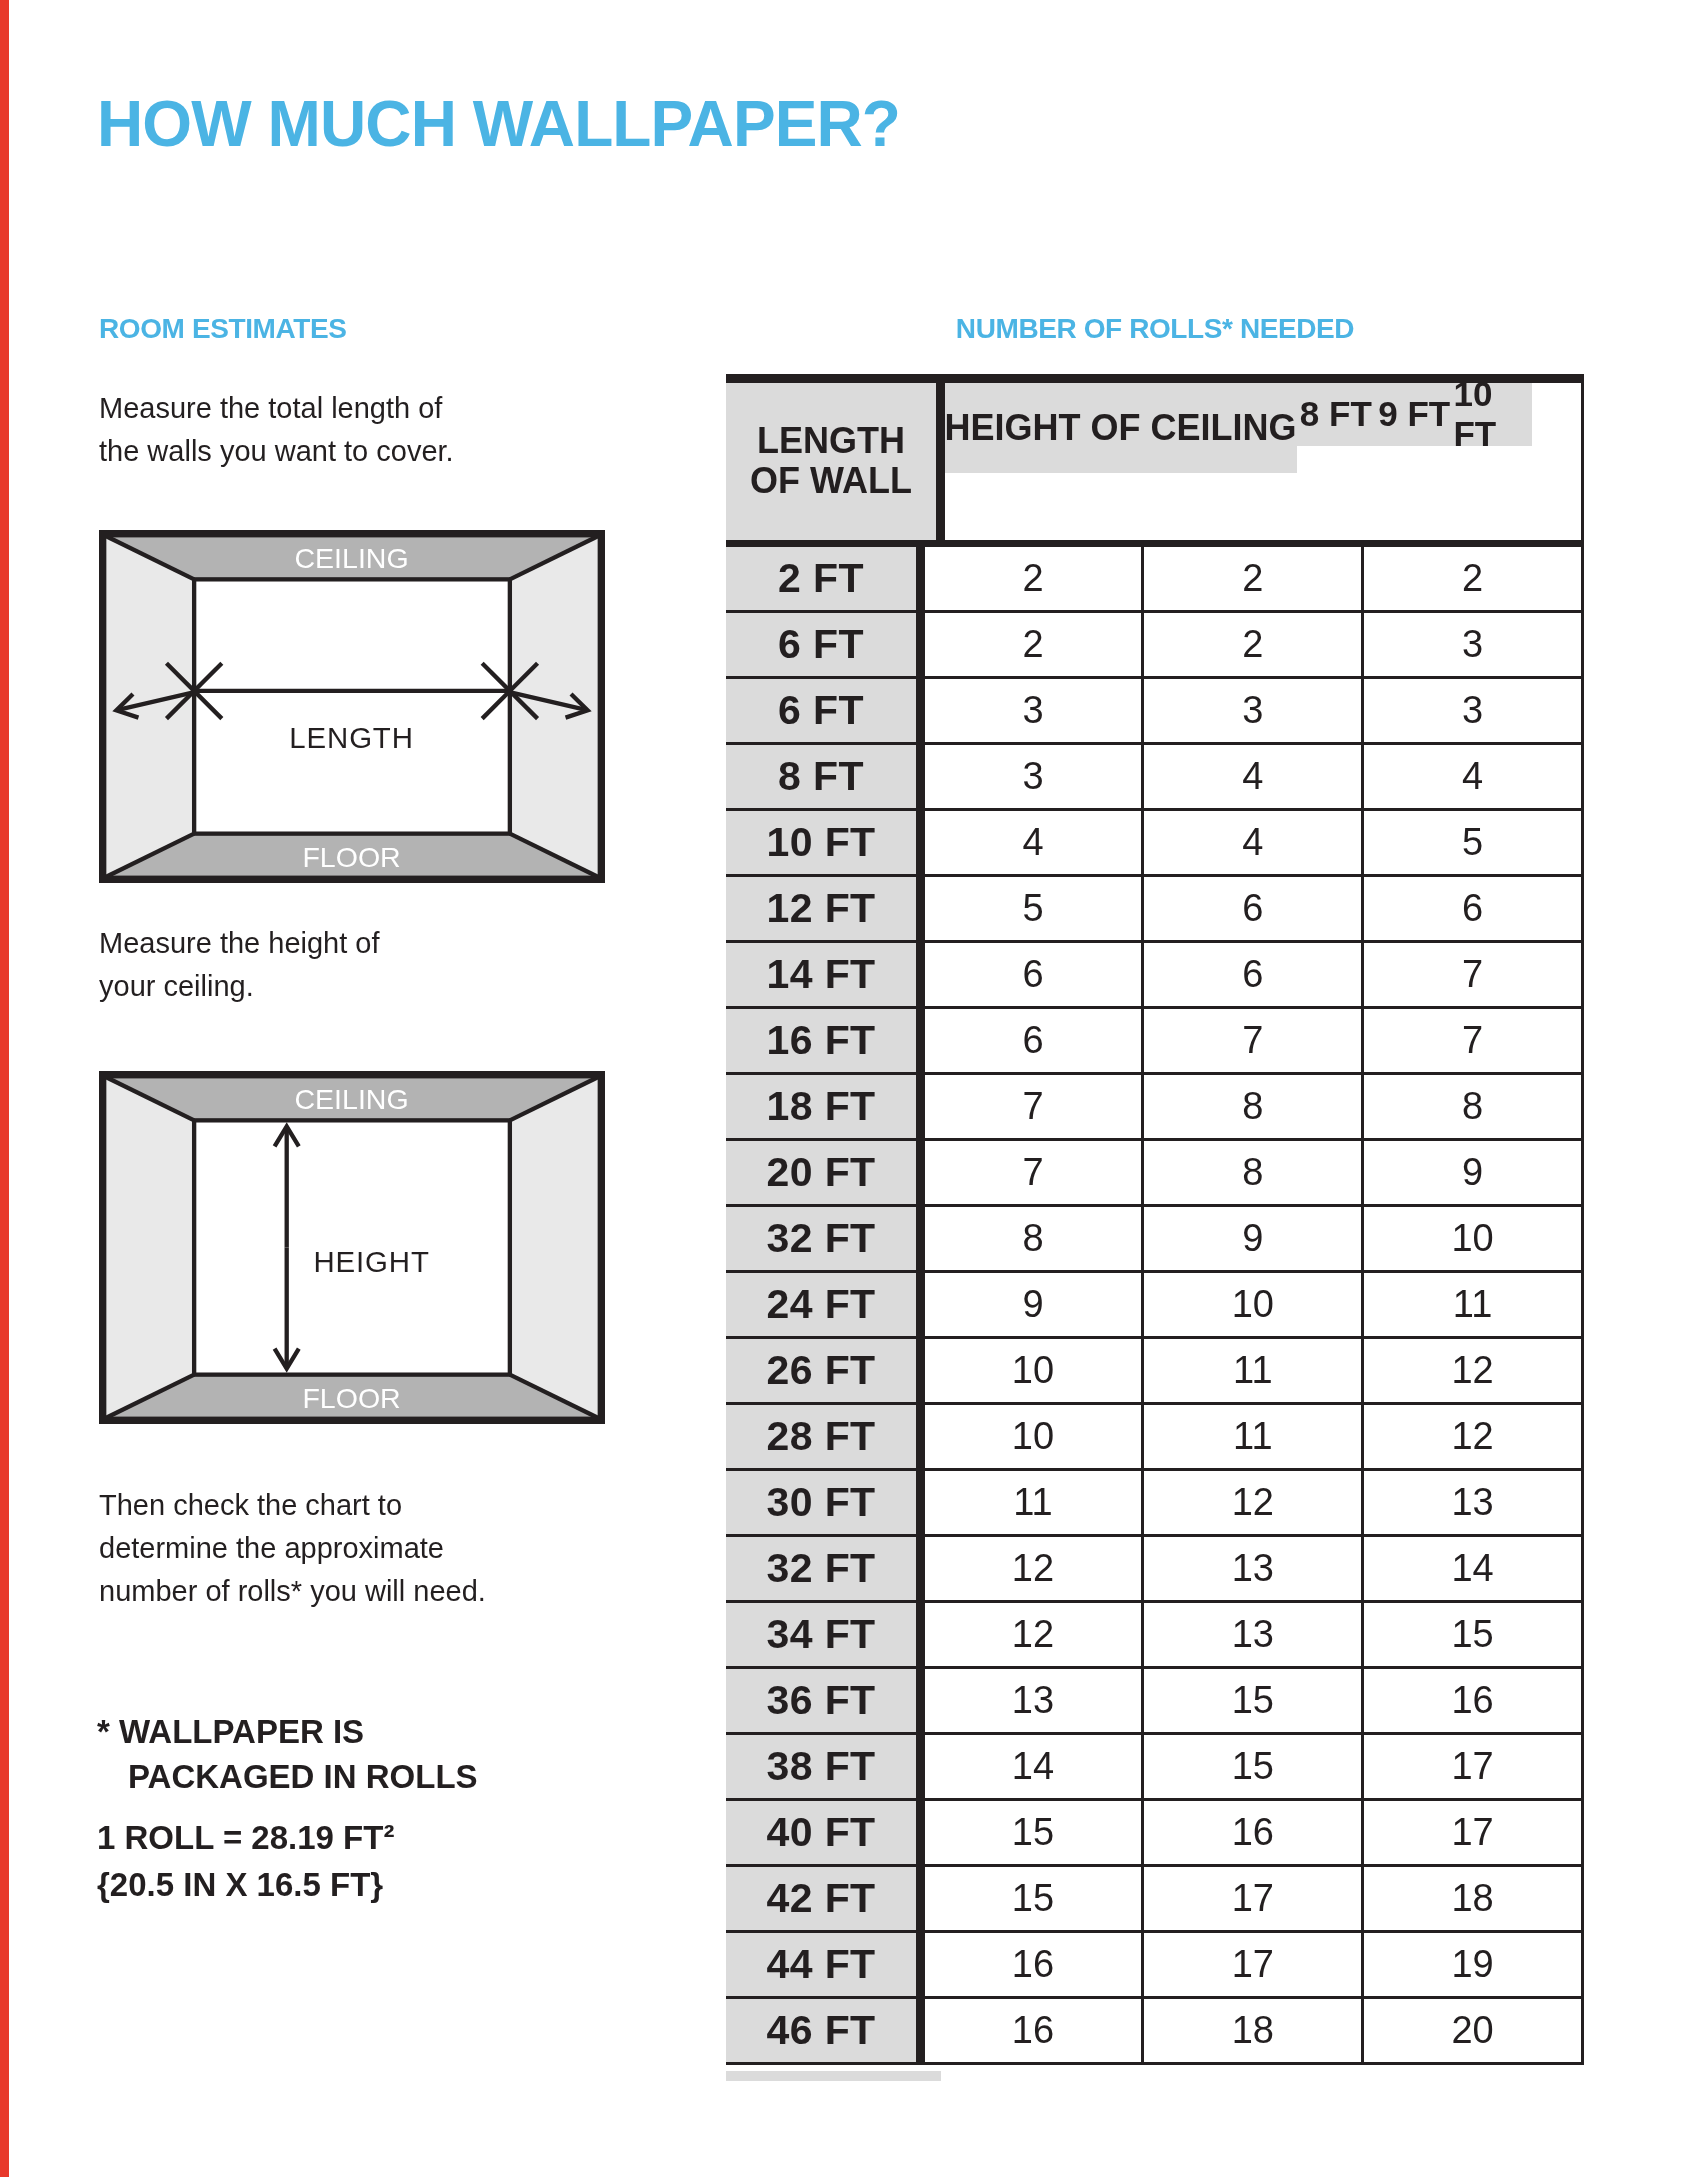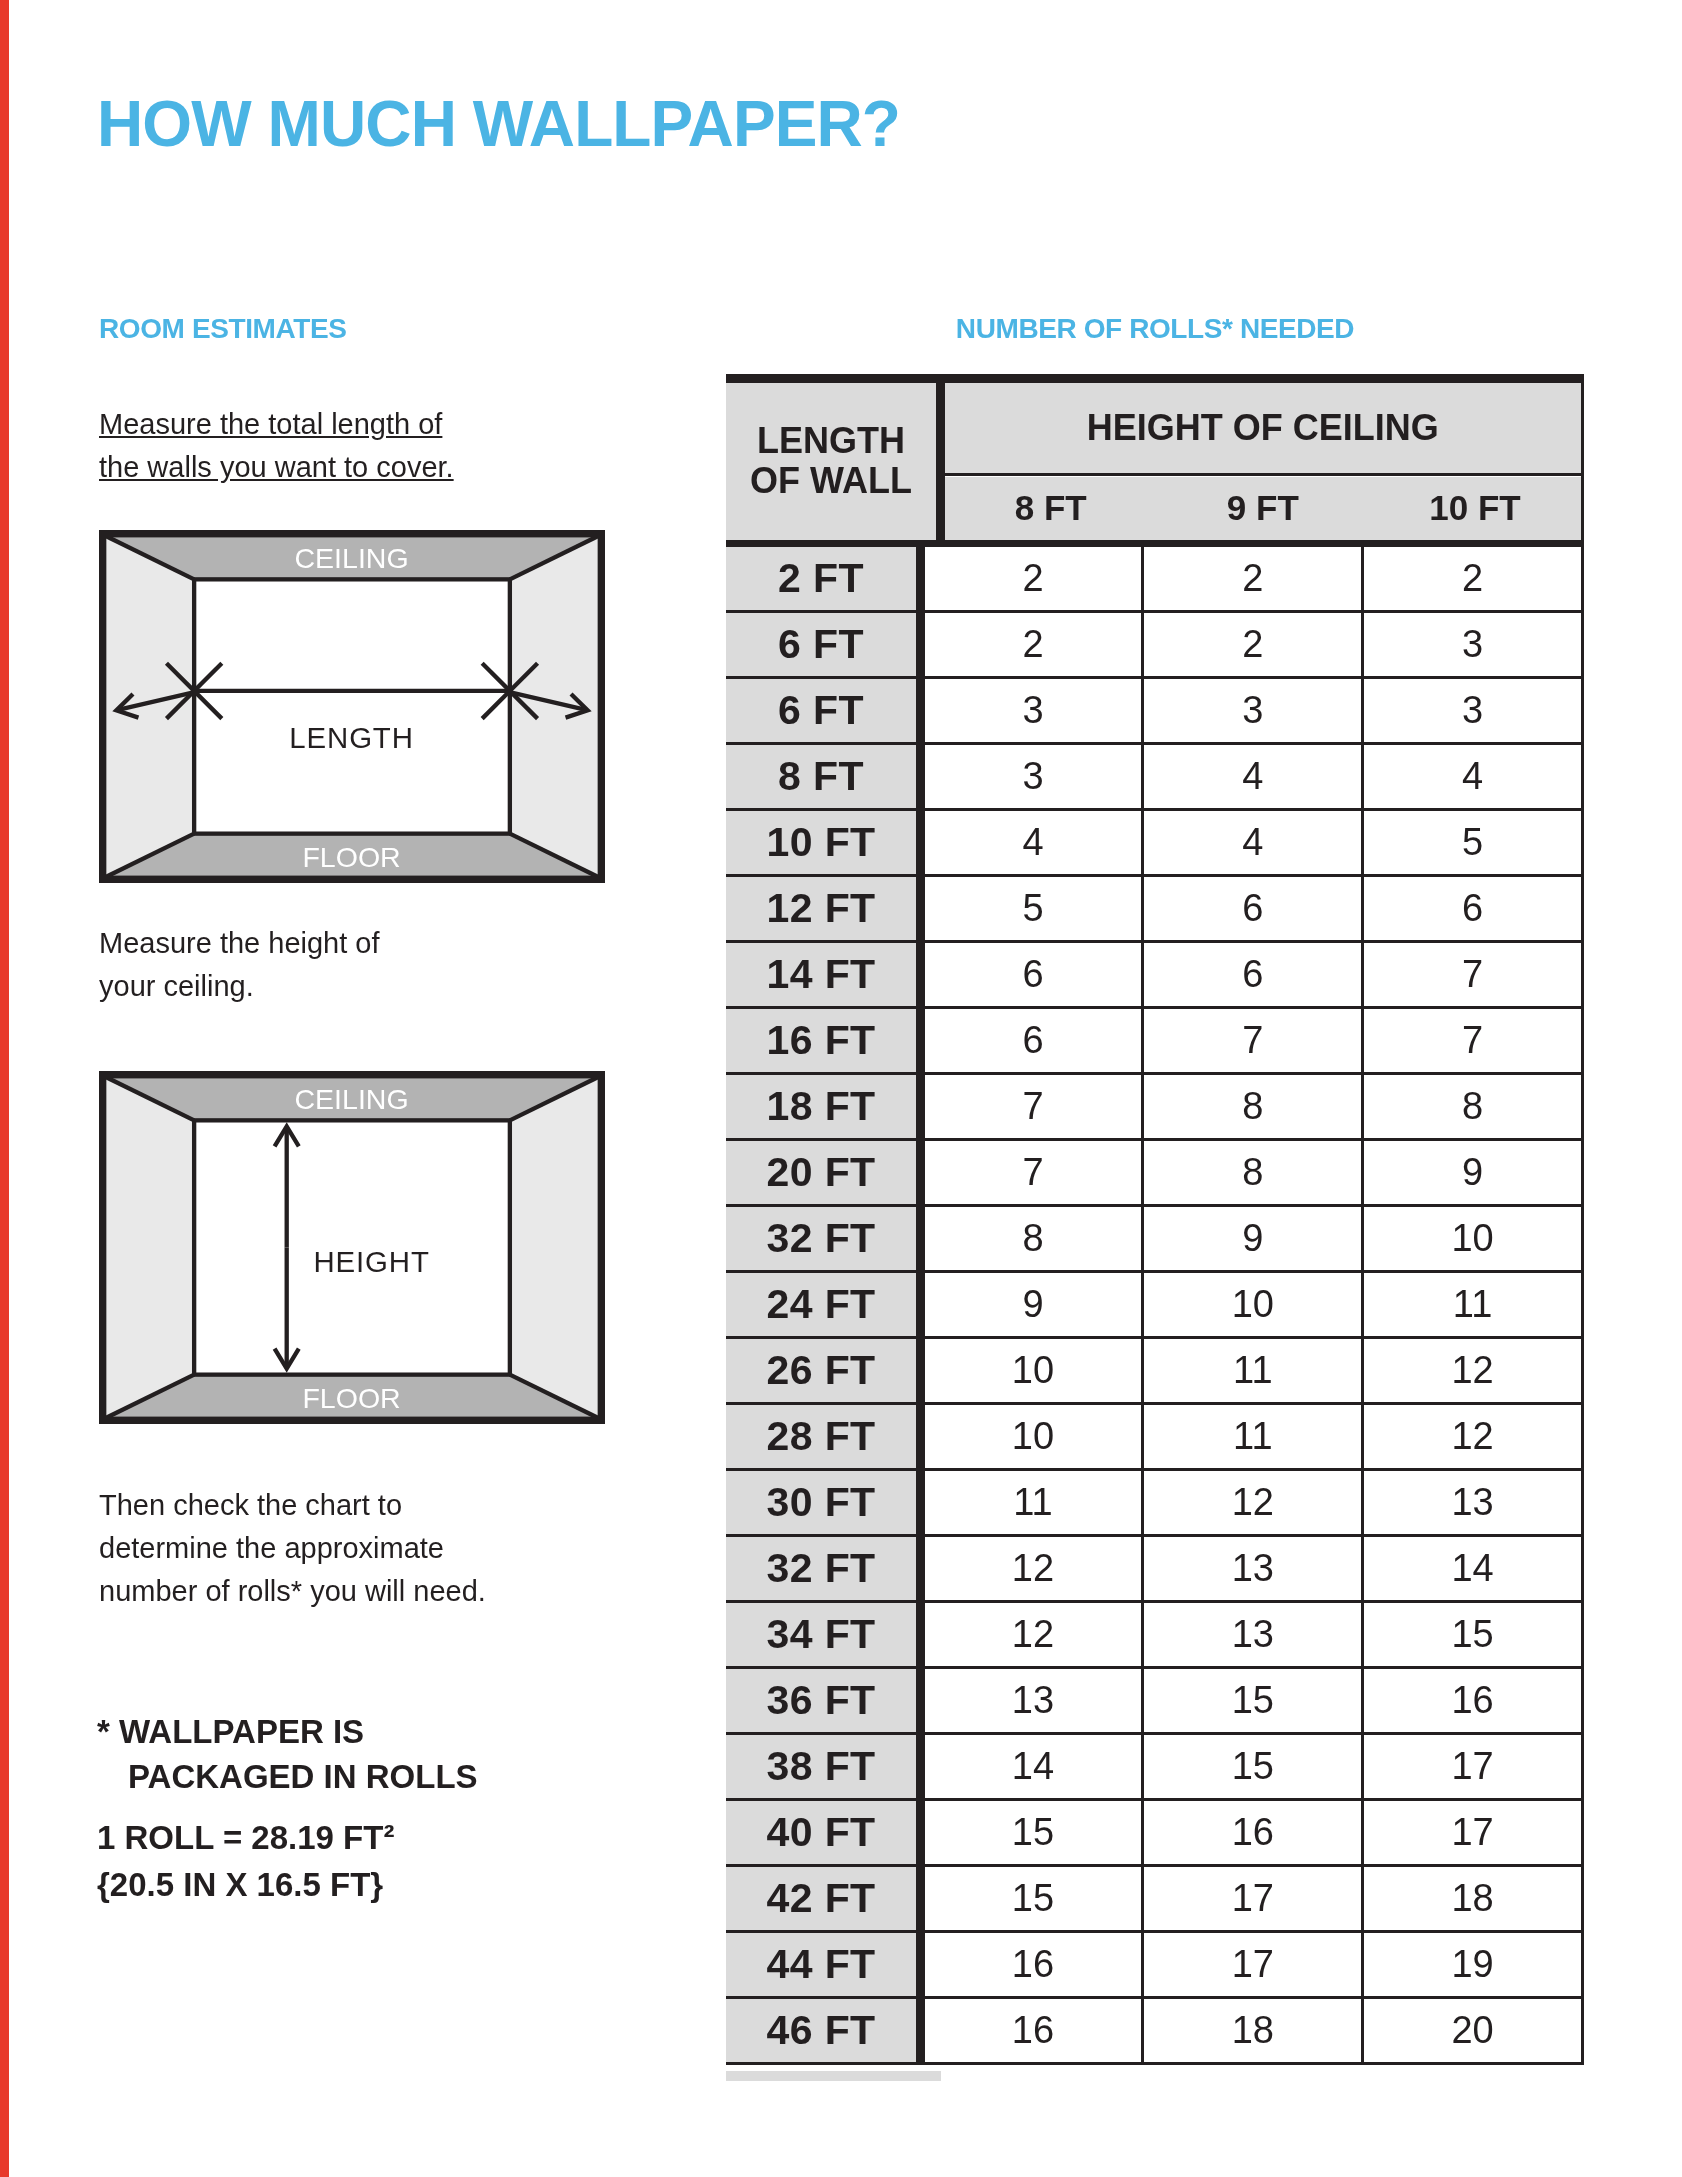--- a/index.html
+++ b/index.html
@@ -28,21 +28,21 @@
     font-size: 28px; font-weight: 700; letter-spacing: -0.4px;
     color: #4bb4e4; white-space: nowrap;
   }
   .heading-left { left: 99px; }
   .heading-table { left: 726px; width: 858px; text-align: center; }
   .body-text {
     position: absolute; left: 99px;
     font-size: 29px; line-height: 43px; color: #231f20;
     white-space: pre-line;
   }
-  .step1 { top: 403px; text-decoration: underline; }
+  .step1 { top: 387px; }
   .step2 { top: 922px; }
   .step3 { top: 1484px; }
   .footnote {
     position: absolute; left: 97px; top: 1709px;
     font-size: 33px; font-weight: 700; line-height: 45px; white-space: nowrap;
   }
   .footnote .indent { margin-left: 31px; }
   .roll-spec {
     position: absolute; left: 97px; top: 1814px;
     font-size: 33px; font-weight: 700; line-height: 47px; white-space: nowrap;
@@ -55,21 +55,21 @@
   .table-wrap { position: absolute; left: 726px; top: 374px; width: 858px; }
   .tborder-top { width: 100%; height: 8.6px; background: #231f20; }
   .thead { display: flex; width: 100%; border-right: 3.5px solid #231f20; }
   .col1-head {
     width: 210px; background: #dbdbdb; height: 157px;
     display: flex; align-items: center; justify-content: center;
     font-size: 36px; font-weight: 700; text-align: center;
     line-height: 40px; white-space: pre-line;
   }
   .vdivider { width: 8.6px; background: #231f20; }
-  .head-right { flex: 1; display: flex; flex-direction: column; justify-content: space-between; }
+  .head-right { flex: 1; display: flex; flex-direction: row; }
   .group-head {
     height: 90px; background: #dbdbdb;
     display: flex; align-items: center; justify-content: center;
     font-size: 36px; font-weight: 700;
   }
   .thin-hline { height: 3.5px; background: #231f20; }
   .sub-heads { height: 63px; display: flex; }
   .sub-head {
     flex: 1; background: #dbdbdb;
     display: flex; align-items: center; justify-content: center;

